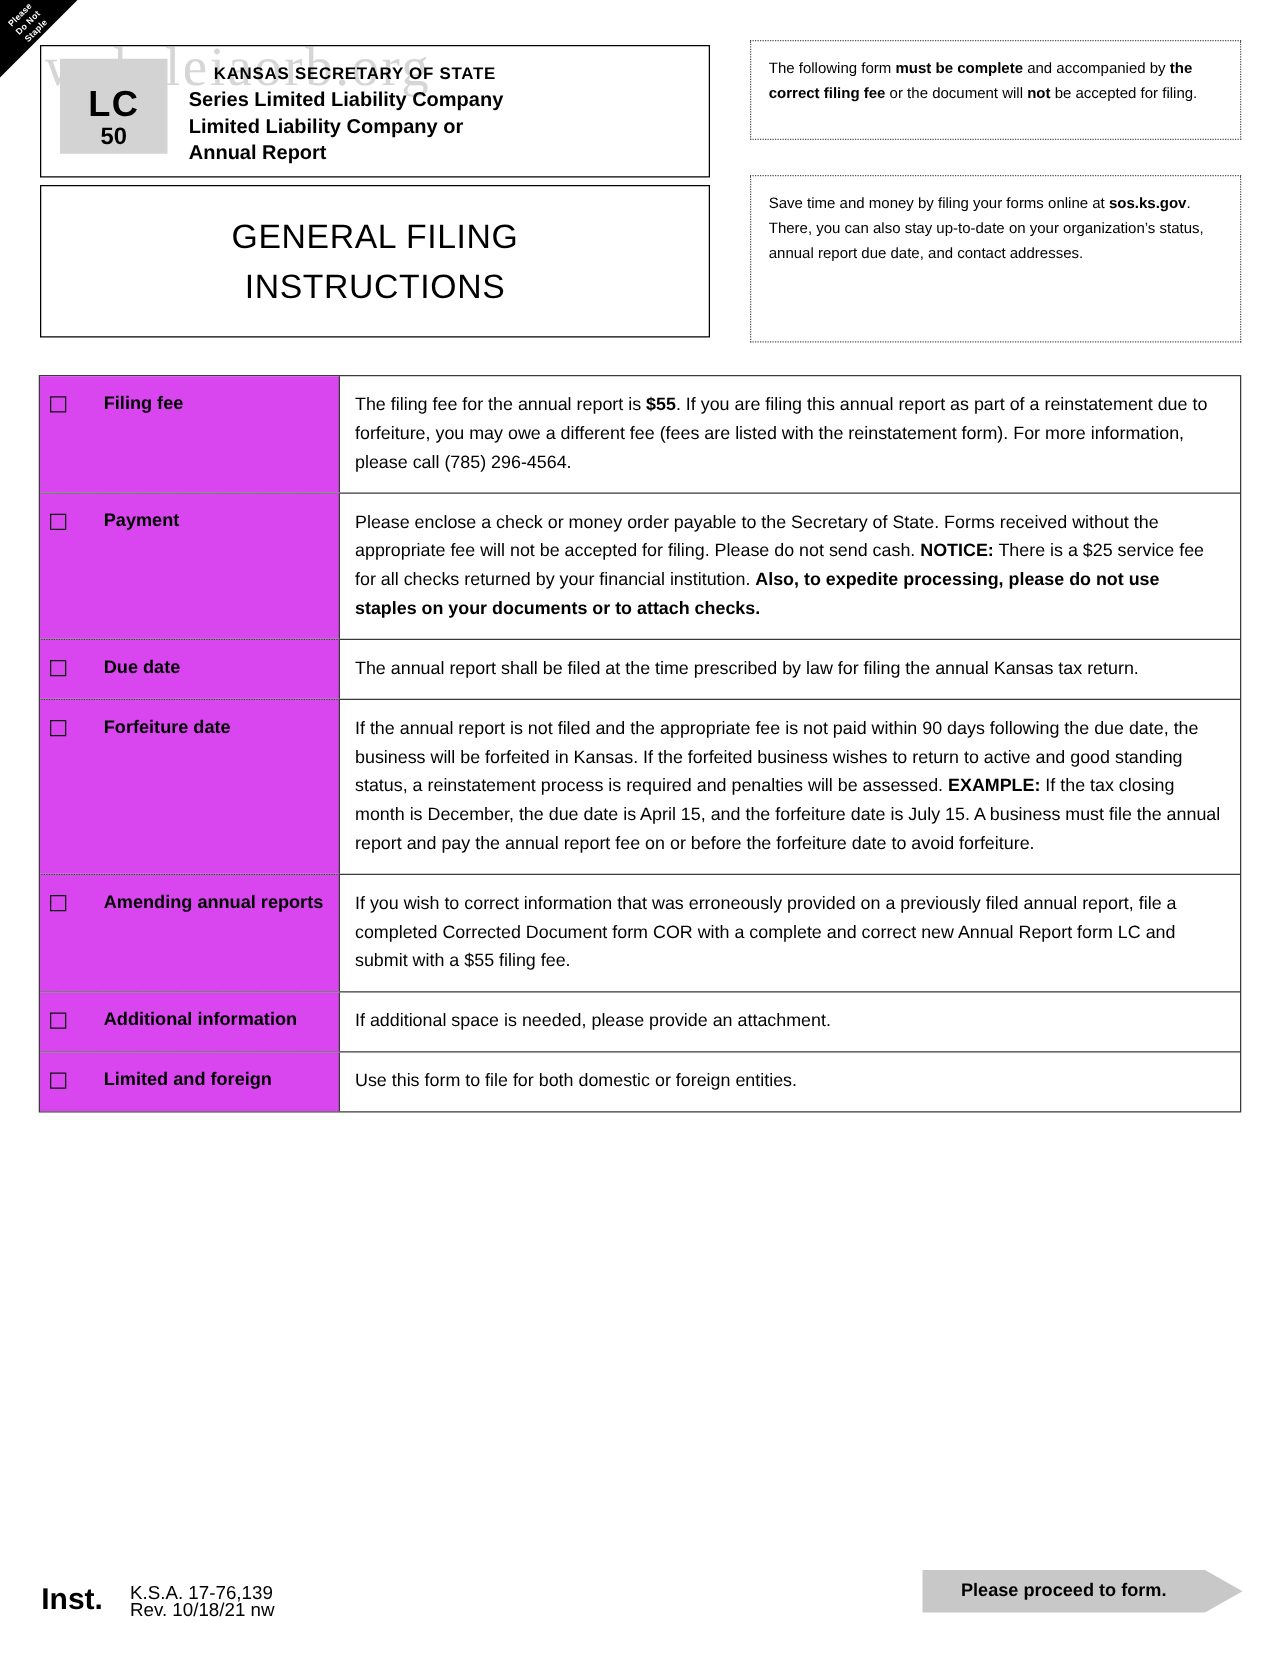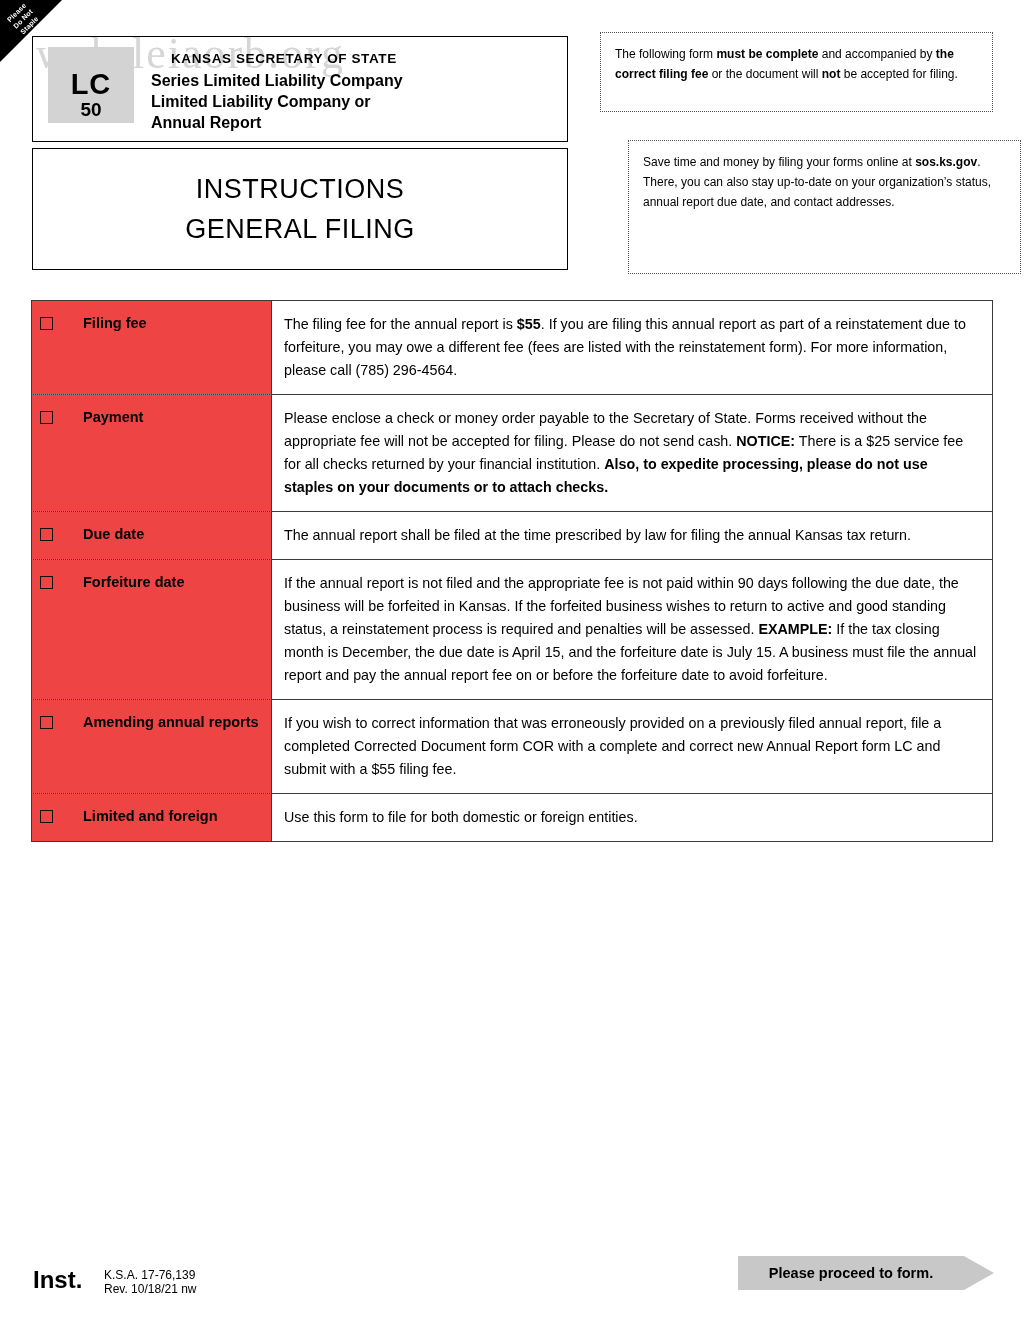--- a/index.html
+++ b/index.html
@@ -130,21 +130,21 @@
   
   .notice {
     position: absolute;
     box-sizing: border-box;
     border: 1px dotted #555;
     padding: 11px 14px;
     font-size: 12px;
     line-height: 20px;
   }
   .notice-1 { left: 600px; top: 32px;  width: 393px; height: 80px; }
-  .notice-2 { left: 628px; top: 140px; width: 393px; height: 134px; }
+  .notice-2 { left: 600px; top: 140px; width: 393px; height: 134px; }
 
   
   .table {
     position: absolute;
     left: 31px;
     top: 300px;
     width: 962px;
     border: 1px solid #3a3a3a;
     border-bottom: 1px solid #3a3a3a;
     box-sizing: border-box;
@@ -155,21 +155,21 @@
     min-height: 34px;
   }
   .row:last-child { border-bottom: none; }
   .cell-label {
     width: 240px;
     box-sizing: border-box;
     padding: 13px 10px 12px 8px;
     display: flex;
     align-items: flex-start;
     border-right: 1px solid #3a3a3a;
-    background: #ef4444;
+    background: #d946ef;
   }
   .chk {
     width: 11px;
     height: 11px;
     border: 1.3px solid #111;
     flex: 0 0 auto;
     margin-top: 3px;
     margin-right: 0;
   }
   .lbl {
@@ -203,21 +203,21 @@
     position: absolute;
     left: 33px;
     top: 1266px;
     font-size: 24px;
     font-weight: bold;
   }
   .footer-ksa {
     position: absolute;
     left: 104px;
     top: 1268px;
-    font-size: 12px;
+    font-size: 15px;
     line-height: 14px;
   }
   .proceed {
     position: absolute;
     left: 738px;
     top: 1256px;
     width: 256px;
     height: 32px;
   }
   .proceed .bar {
@@ -266,22 +266,22 @@
     <div class="hdr-agency">KANSAS SECRETARY OF STATE</div>
     <div class="hdr-title">
       <div>Series Limited Liability Company</div>
       <div>Limited Liability Company or</div>
       <div>Annual Report</div>
     </div>
   </div>
 </div>
 
 <div class="gfi-box">
+  <div class="gfi-line">GENERAL FILING</div>
   <div class="gfi-line">INSTRUCTIONS</div>
-  <div class="gfi-line">GENERAL FILING</div>
 </div>
 
 <div class="notice notice-1">The following form <b>must be complete</b> and accompanied by <b>the correct filing fee</b> or the document will <b>not</b> be accepted for filing.</div>
 <div class="notice notice-2">Save time and money by filing your forms online at <b>sos.ks.gov</b>. There, you can also stay up-to-date on your organization’s status, annual report due date, and contact addresses.</div>
 
 <div class="table">
   <div class="row">
     <div class="cell-label">
       <span class="chk"></span>
       <span class="lbl">Filing fee</span>
@@ -308,20 +308,27 @@
       <span class="lbl">Forfeiture date</span>
     </div>
     <div class="cell-body">If the annual report is not filed and the appropriate fee is not paid within 90 days following the due date, the business will be forfeited in Kansas. If the forfeited business wishes to return to active and good standing status, a reinstatement process is required and penalties will be assessed. <b>EXAMPLE:</b>  If the tax closing month is December, the due date is April 15, and the forfeiture date is July 15.  A business must file the annual report and pay the annual report fee on or before the forfeiture date to avoid forfeiture.</div>
   </div>
   <div class="row">
     <div class="cell-label">
       <span class="chk"></span>
       <span class="lbl">Amending annual reports</span>
     </div>
     <div class="cell-body">If you wish to correct information that was erroneously provided on a previously filed annual report, file a completed Corrected Document form COR with a complete and correct new Annual Report form LC and submit with a $55 filing fee.</div>
+  </div>
+  <div class="row">
+    <div class="cell-label">
+      <span class="chk"></span>
+      <span class="lbl">Additional information</span>
+    </div>
+    <div class="cell-body">If additional space is needed, please provide an attachment.</div>
   </div>
   <div class="row">
     <div class="cell-label">
       <span class="chk"></span>
       <span class="lbl">Limited and foreign</span>
     </div>
     <div class="cell-body">Use this form to file for both domestic or foreign entities.</div>
   </div>
 </div>
 

